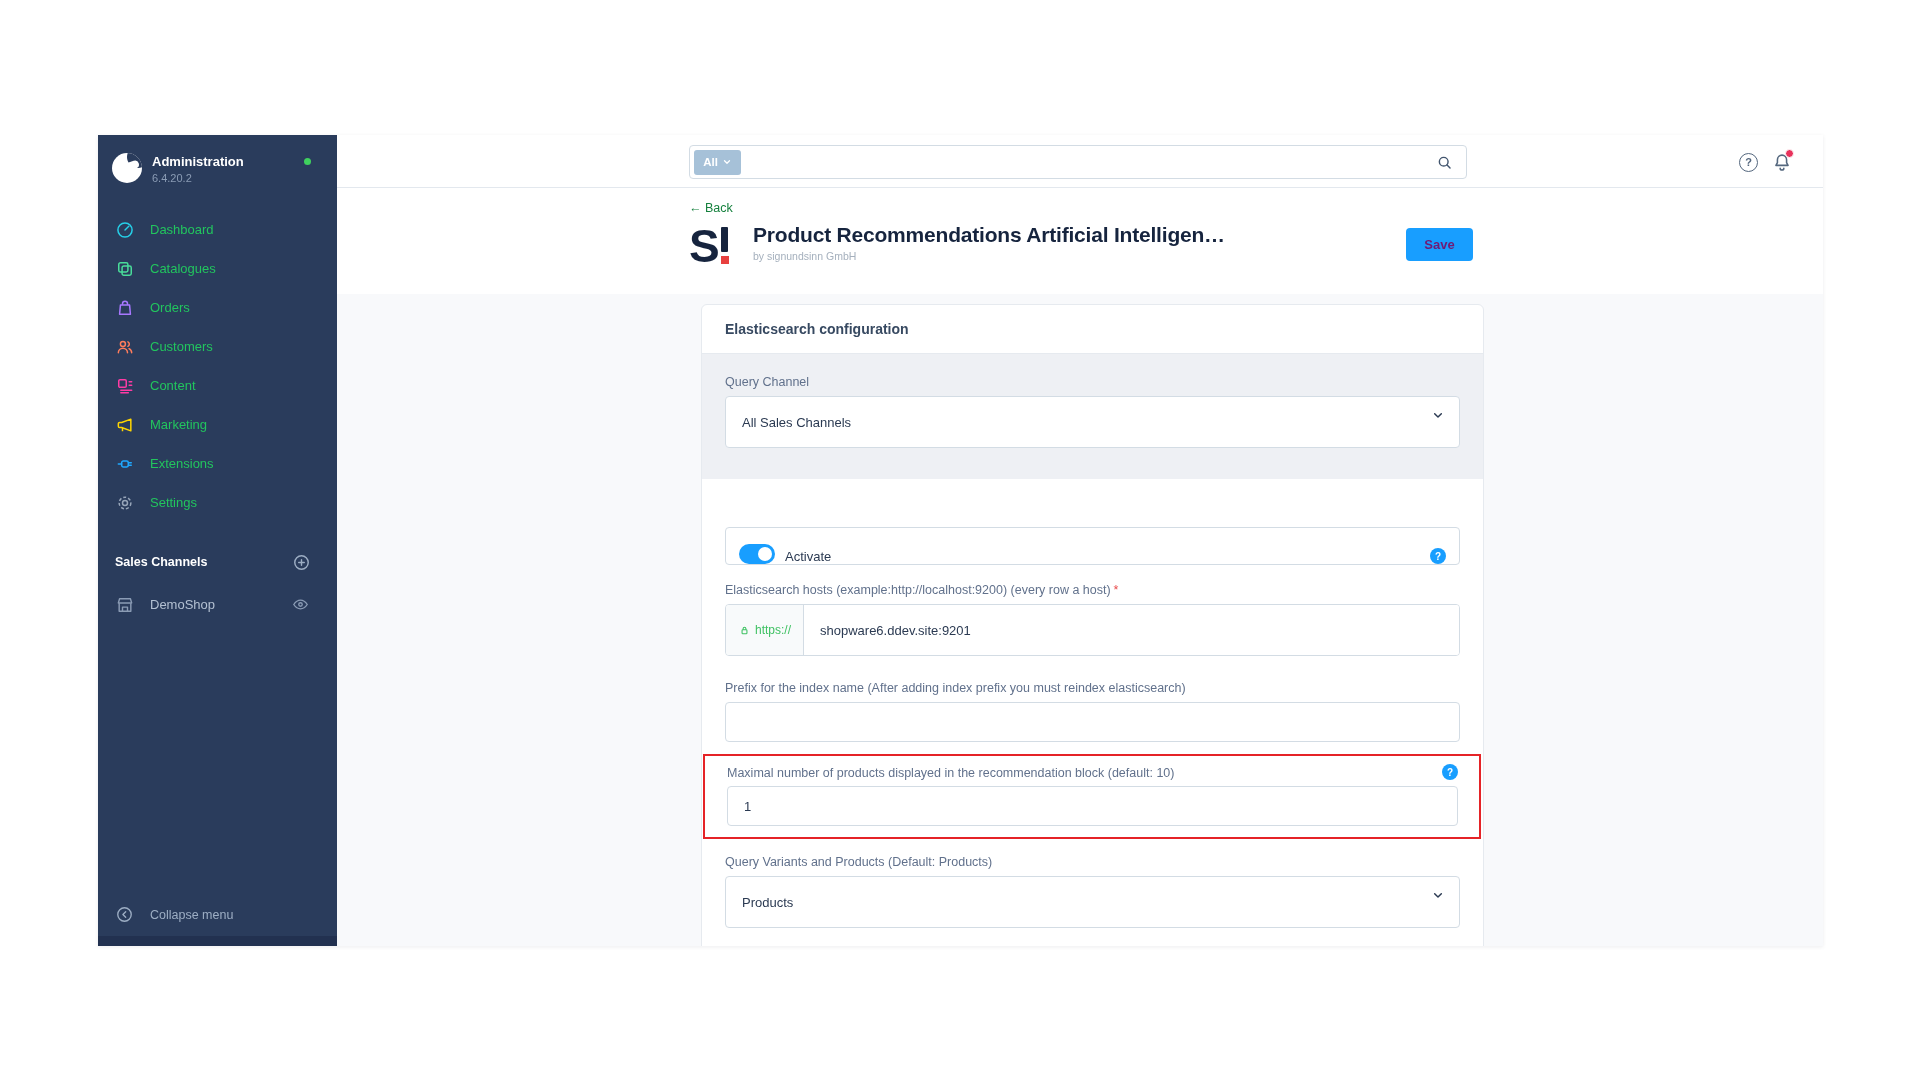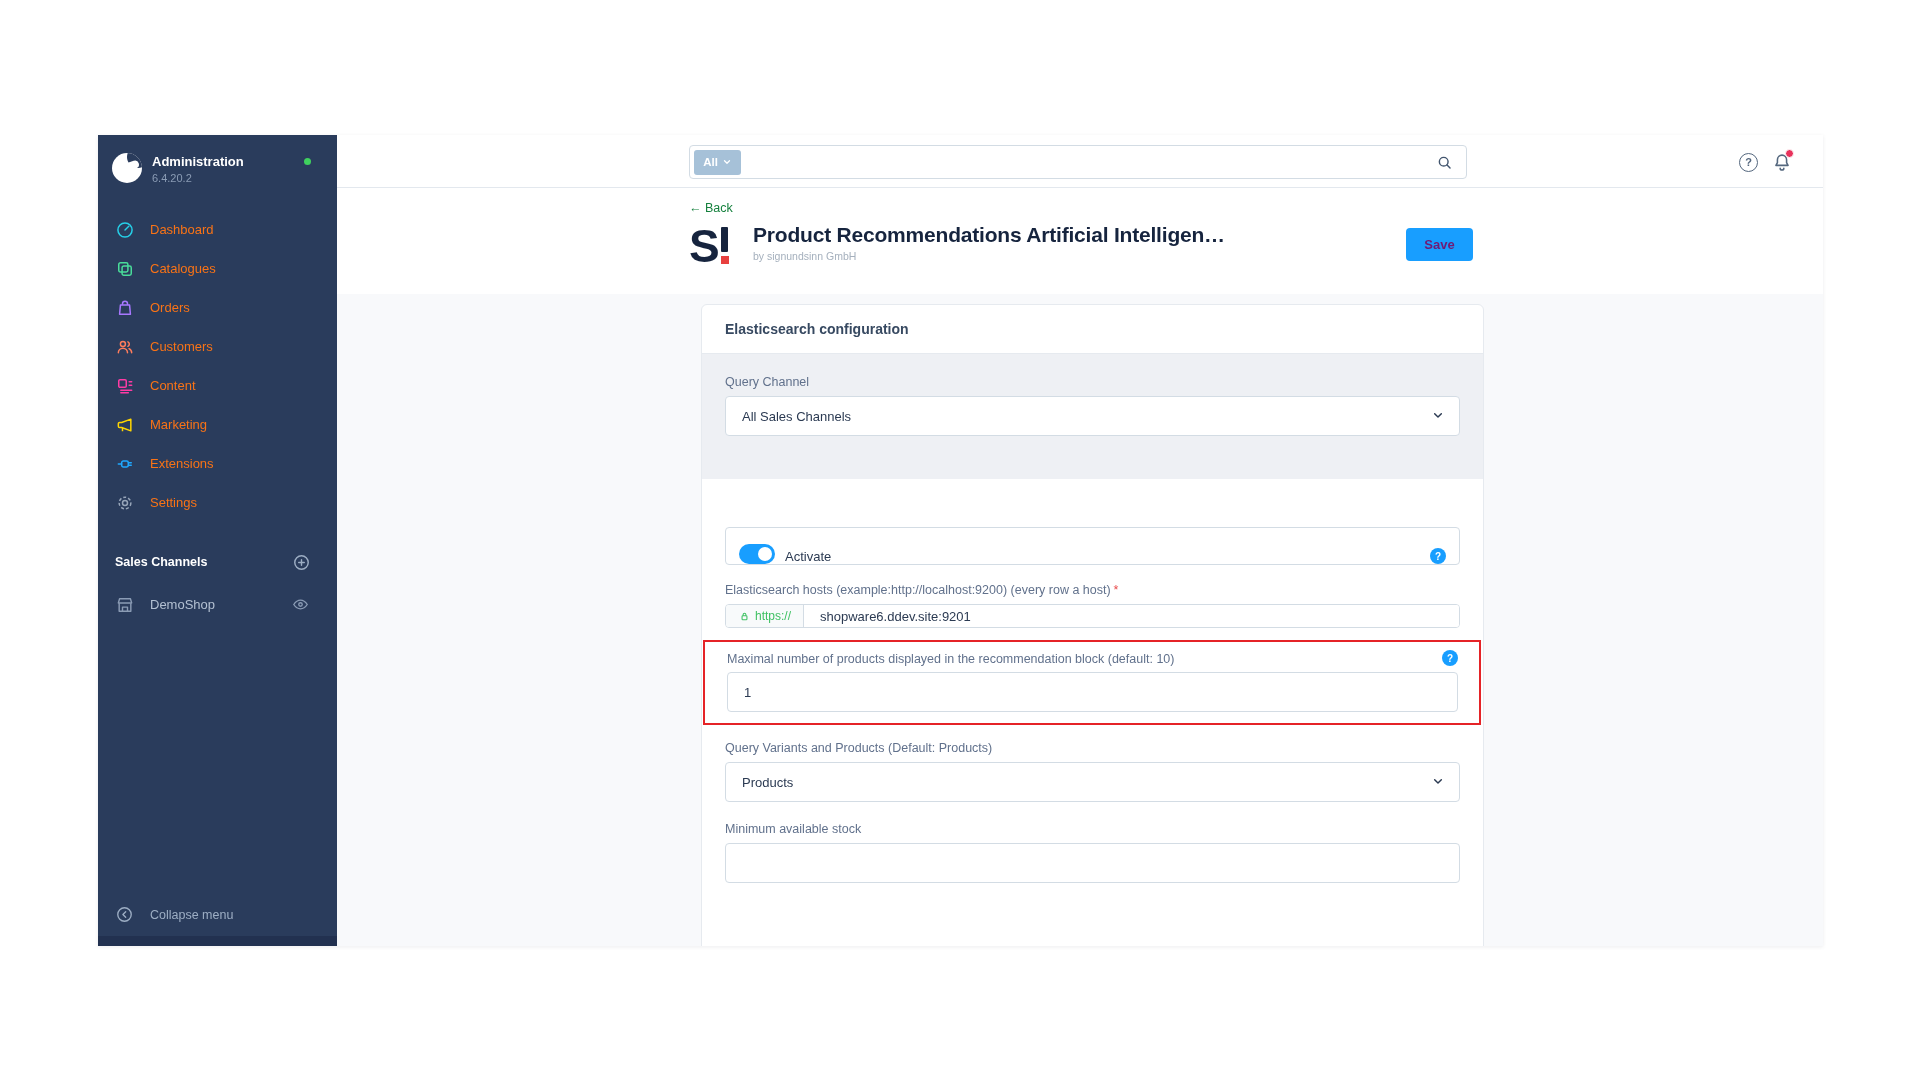--- a/index.html
+++ b/index.html
@@ -17,21 +17,21 @@
   .sw-logo::after { content:""; position:absolute; width:11px; height:8px; background:#fff;
     border-radius:2px 5px 5px 2px; top:8px; right:3px; transform:rotate(-18deg); }
   .sb-head-text { margin-left:10px; padding-top:1px; }
   .sb-title { color:#fff; font-size:13px; font-weight:700; }
   .sb-version { color:#8b9cb5; font-size:11px; margin-top:3px; }
   .status-dot { position:absolute; right:26px; top:23px; width:7px; height:7px; border-radius:50%; background:#3fd15e; }
 
   .sb-nav { position:absolute; top:75px; left:0; right:0; }
   .sb-item { height:39px; display:flex; align-items:center; padding-left:17px; cursor:pointer; font-size:13px; }
   .sb-item .icn { width:20px; height:20px; margin-right:15px; display:flex; align-items:center; justify-content:center; }
-  .sb-item .lbl { color:#f97316; }
+  .sb-item .lbl { color:#22c55e; }
 
   .sb-sales { position:absolute; top:412px; left:0; right:8px; }
   .sb-sales-head { height:30px; display:flex; align-items:center; padding:0 18px 0 17px; margin-bottom:8px; }
   .sb-sales-title { color:#ffffff; font-size:12.5px; font-weight:700; flex:1; }
   .sb-channel { height:39px; display:flex; align-items:center; padding:0 18px 0 17px; font-size:13px; cursor:pointer; }
   .sb-channel .icn { width:20px; height:20px; margin-right:15px; color:#8b9cb5; }
   .sb-channel .lbl { color:#b3c0d2; flex:1; }
 
   .sb-collapse { position:absolute; bottom:13px; left:0; right:0; height:36px; display:flex;
     align-items:center; padding-left:17px; font-size:12.5px; color:#9daec4; cursor:pointer; }
@@ -73,37 +73,37 @@
     font-family:"Liberation Sans", sans-serif; }
 
   .content { flex:1; position:relative; overflow:hidden; }
   .card { position:absolute; left:364px; top:10px; width:783px; height:720px; background:#fff;
     border:1px solid #e6eaef; border-radius:6px; overflow:hidden; }
   .card-head { height:49px; line-height:49px; padding:0 23px; font-size:14px; font-weight:700;
     color:#374961; border-bottom:1px solid #e6eaef; }
   .card-gray { background:#eef0f4; padding:21px 23px 22px 23px; height:125px; }
   .f-label { font-size:12.5px; color:#61718c; margin-bottom:7px; display:flex; align-items:center; }
   .req { color:#e84a4a; margin-left:3px; }
-  .selectbox { position:relative; height:40px; background:#fff; border:1px solid #d3dce4; border-radius:4px;
+  .selectbox { position:relative; height:52px; background:#fff; border:1px solid #d3dce4; border-radius:4px;
     display:flex; align-items:center; padding:0 16px; font-size:13px; color:#2b3a52; cursor:pointer; }
   .selectbox .chev { position:absolute; right:13px; top:10px; color:#2b3a52; }
   .card-body { padding:48px 23px 0 23px; }
 
   .activate-box { height:38px; border:1px solid #d3dce4; border-radius:4px; display:flex;
     align-items:flex-end; padding:0 13px; }
   .toggle { width:36px; height:20px; background:#189eff; border-radius:10px; position:relative; cursor:pointer; flex:0 0 36px; }
   .toggle .knob { position:absolute; right:3px; top:3px; width:14px; height:14px; background:#fff; border-radius:50%; }
   .activate-label { margin-left:10px; font-size:13px; color:#2b3a52; }
   .qbadge { margin-left:auto; width:16px; height:16px; border-radius:50%; background:#189eff; color:#fff;
     font-size:10px; font-weight:700; display:flex; align-items:center; justify-content:center; cursor:pointer; }
 
   .field { margin-top:18px; }
   .input { height:40px; width:100%; border:1px solid #d3dce4; border-radius:4px; font-size:13px;
     color:#2b3a52; padding:0 16px; outline:none; background:#fff; font-family:"Liberation Sans", sans-serif; }
-  .input-group { display:flex; height:24px; border:1px solid #d3dce4; border-radius:4px; overflow:hidden; background:#fff; }
+  .input-group { display:flex; height:52px; border:1px solid #d3dce4; border-radius:4px; overflow:hidden; background:#fff; }
   .ig-prefix { width:78px; flex:0 0 78px; background:#f8fafb; border-right:1px solid #d3dce4;
     display:flex; align-items:center; justify-content:center; gap:4px; color:#3fc163; font-size:12px; }
   .ig-input { border:none; outline:none; flex:1; padding:0 16px; font-size:13px; color:#2b3a52;
     font-family:"Liberation Sans", sans-serif; }
 
   .red-annotation { margin:12px -21px 0 -22px; border:2px solid #e52327; padding:10px 21px 11px 22px; }
   .red-annotation .f-label { margin-bottom:6px; }
   .lbl-row { display:flex; align-items:flex-start; }
   .lbl-row .qbadge { margin-left:auto; margin-top:-2px; }
 
@@ -332,20 +332,24 @@
                 <svg width="13" height="13" viewBox="0 0 24 24" fill="none" stroke="currentColor" stroke-width="2" stroke-linejoin="round">
                     <rect x="7.5" y="10.5" width="9" height="7.5" rx="1.5"></rect>
                     <path d="M9.5 10.5 V8.5 a2.5 2.5 0 0 1 5 0 v2"></path>
                   </svg>
                 <span>https://</span>
               </span>
               <input class="ig-input" value="shopware6.ddev.site:9201" style="">
             </div>
           </div>
 
+          <div class="field" style="margin-top:25px">
+            <div class="f-label">Prefix for the index name (After adding index prefix you must reindex elasticsearch)</div>
+            <input class="input" style="">
+          </div>
 
           <div class="red-annotation">
             <div class="lbl-row">
               <div class="f-label" style="margin-bottom:0">Maximal number of products displayed in the recommendation block (default: 10)</div>
               <span class="qbadge">?</span>
             </div>
             <input class="input" style="margin-top: 6px;" value="1">
           </div>
 
           <div class="field field-q">

